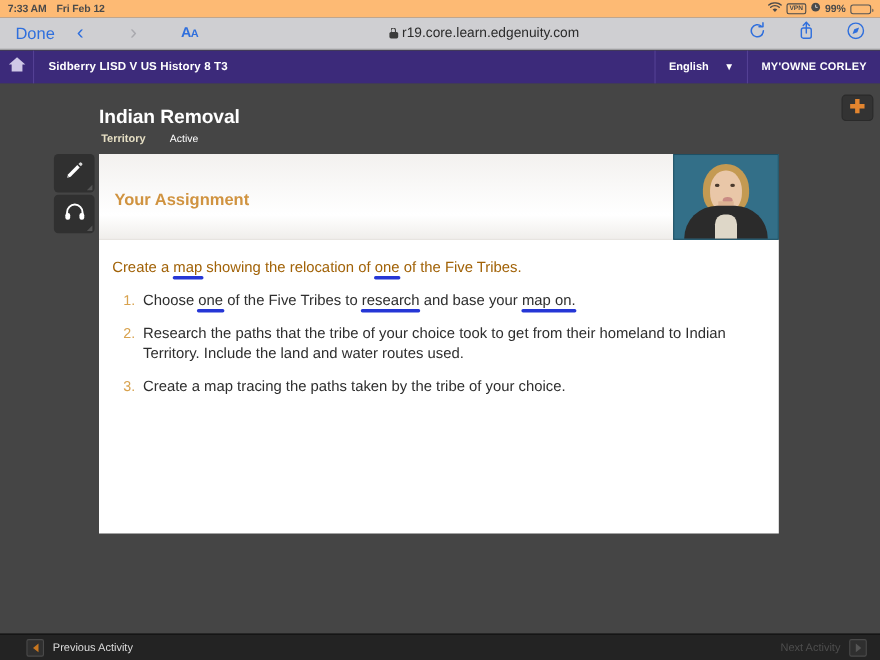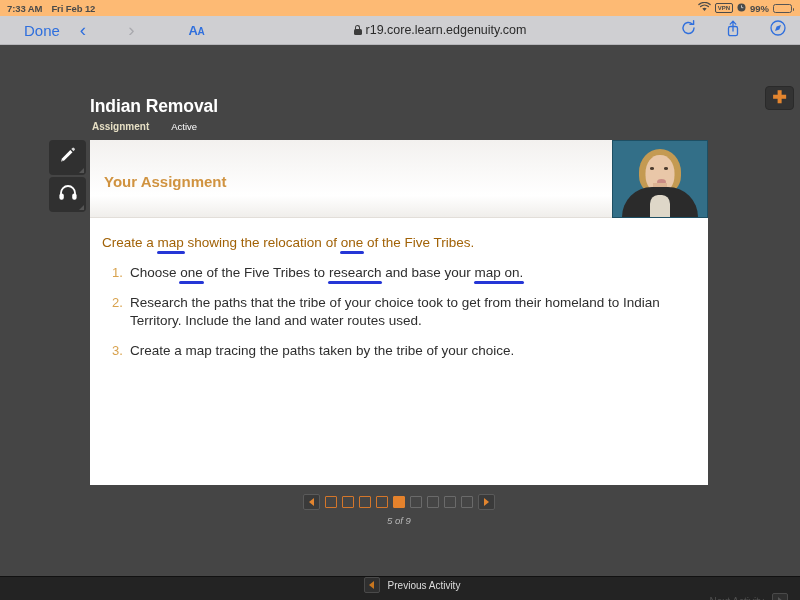--- a/index.html
+++ b/index.html
@@ -37,24 +37,24 @@
   .batt-fill { width: 100%; height: 100%; background: #4a4a4a; border-radius: 1px; }
 
   
   .safaribar {
     position: absolute; top: 16px; left: 0; width: 800px; height: 29px;
     background: #cfcfd2;
     display: flex; align-items: center;
     border-bottom: 1px solid #b6b6ba;
     box-sizing: border-box;
   }
-  .sf-done { color: #2f6fdd; font-size: 15px; margin-left: 24px; }
+  .sf-done { color: #2f6fdd; font-size: 15px; margin-left: 14px; }
   .sf-chev { font-size: 19px; color: #2f6fdd; margin-left: 20px; font-weight: 300; }
   .sf-chev.disabled { color: #a9a9ae; margin-left: 42px; }
-  .sf-aa { margin-left: 54px; color: #2f6fdd; font-weight: bold; letter-spacing: -0.5px; }
+  .sf-aa { margin-left: 40px; color: #2f6fdd; font-weight: bold; letter-spacing: -0.5px; }
   .sf-aa .big { font-size: 13px; }
   .sf-aa .small { font-size: 10px; }
   .sf-url {
     position: absolute; left: 0; width: 800px; text-align: center;
     font-size: 12.5px; color: #2b2b2b;
     display: flex; justify-content: center; align-items: center; gap: 4px; padding-left: 40px;
   }
   .lock-ico { display: inline-block; width: 8px; height: 10px; position: relative; }
   .lock-ico:before {
     content: ""; position: absolute; bottom: 0; left: 0; width: 8px; height: 6px;
@@ -204,21 +204,20 @@
   .pg-box { width: 12px; height: 12px; box-sizing: border-box; border: 1.5px solid #6a6a6a; border-radius: 1px; }
   .pg-box.done { border-color: #d4762a; }
   .pg-box.cur { border-color: #e5822c; background: #e5822c; }
   .pg-count { font-size: 9.5px; color: #b9b9b9; font-style: italic; }
 
   
   .bottombar {
     position: absolute; left: 0; top: 576px; width: 800px; height: 24px;
     background: #232323; display: flex; align-items: center;
     border-top: 1px solid #111;
-    flex-direction: column;
   }
   .bb-left { display: flex; align-items: center; gap: 8px; margin-left: 24px; }
   .bb-right { display: flex; align-items: center; gap: 8px; margin-left: auto; margin-right: 12px; }
   .bb-label { font-size: 10px; color: #dddddd; }
   .bb-label.dim { color: #4e4e4e; padding-left: 44px; }
   .bb-arrow {
     width: 14px; height: 14px; background: #2f2f2f; border: 1px solid #4a4a4a;
     border-radius: 2px; display: flex; align-items: center; justify-content: center;
   }
   .bb-arrow .tri-l { border-right: 5px solid #c8761f; border-top: 4px solid transparent; border-bottom: 4px solid transparent; }
@@ -277,30 +276,47 @@
       </span>
       <span class="sf-ico">
         <svg width="16" height="16" viewBox="0 0 16 16">
             <circle cx="8" cy="8" r="7" stroke="#2f6fdd" stroke-width="1.3" fill="none"></circle>
             <path d="M11 5L6.6 6.6 5 11l4.4-1.6z" fill="#2f6fdd"></path>
           </svg>
       </span>
     </span>
   </div>
 
+  <div class="coursebar">
+    <span class="home-cell">
+      <span>
+        <svg width="17" height="15" viewBox="0 0 17 15">
+            <path d="M8.5 1L16 7.6h-2.6V14H3.6V7.6H1z" fill="#cfc8e6"></path>
+          </svg>
+      </span>
+    </span>
+    <span class="course-title">Sidberry LISD V US History 8 T3</span>
+    <span class="cb-right">
+      <span class="lang-cell">
+        <span>English</span>
+        <span class="chev-dn">▼</span>
+      </span>
+      <span class="user-cell">MY'OWNE CORLEY</span>
+    </span>
+  </div>
 
   <div class="pagebody">
 
     <div class="plus-tab">
       <span class="plus-glyph">✚</span>
     </div>
 
     <div class="page-title">Indian Removal</div>
     <div class="subrow">
-      <span class="sub-assignment">Assignment</span>
+      <span class="sub-assignment">Territory</span>
       <span class="sub-active">Active</span>
     </div>
 
     <div class="toolrail">
       <div class="tool-btn">
         <span>
           <svg width="19" height="19" viewBox="0 0 19 19">
               <path d="M3 15.6l1-3.2L12.3 4l2.2 2.2L6.2 14.6z" fill="#ffffff"></path>
               <path d="M13.3 3l1.1-1.1a1.1 1.1 0 0 1 1.6 0l.6.6a1.1 1.1 0 0 1 0 1.6l-1.1 1.1z" fill="#d8d8d8"></path>
               <path d="M3 15.6l2.2-.5-1.2-1.2z" fill="#888"></path>
@@ -345,42 +361,20 @@
               <span class="step-text"><span>Research the paths that the tribe of your choice took to get from their homeland to Indian Territory. Include the land and water routes used.</span></span>
             </li>
             <li>
               <span class="num">3.</span>
               <span class="step-text"><span>Create a map tracing the paths taken by the tribe of your choice.</span></span>
             </li>
           </ol>
       </div>
     </div>
 
-    <div class="pager">
-      <div class="pager-row">
-        <span class="pg-arrow">
-            <i class="tri-l"></i>
-          </span>
-        <span id="pg-boxes" style="display:flex;gap:5px;">
-            <span class="pg-box done"></span>
-            <span class="pg-box done"></span>
-            <span class="pg-box done"></span>
-            <span class="pg-box done"></span>
-            <span class="pg-box cur"></span>
-            <span class="pg-box"></span>
-            <span class="pg-box"></span>
-            <span class="pg-box"></span>
-            <span class="pg-box"></span>
-          </span>
-        <span class="pg-arrow">
-            <i class="tri-r"></i>
-          </span>
-      </div>
-      <div class="pg-count">5 of 9</div>
-    </div>
 
   </div>
 
   <div class="bottombar">
     <span class="bb-left">
       <span class="bb-arrow">
           <i class="tri-l"></i>
         </span>
       <span class="bb-label">Previous Activity</span>
     </span>

